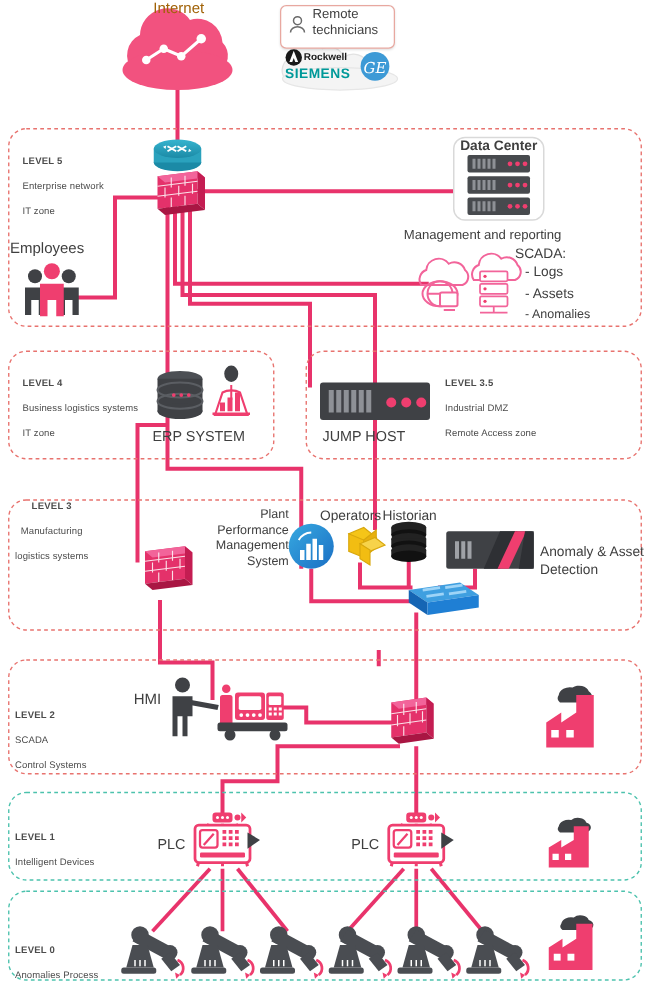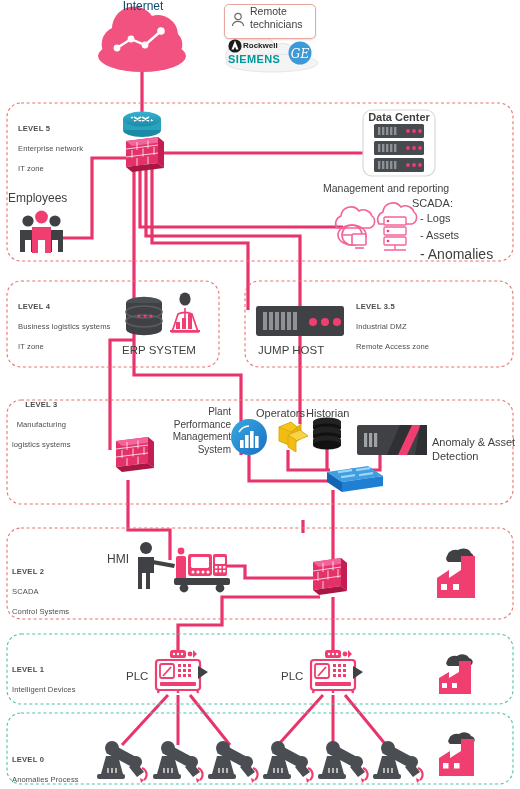--- a/index.html
+++ b/index.html
@@ -6,21 +6,21 @@
   body{width:520px;height:789px;position:relative;overflow:hidden;
        font-family:"Liberation Sans","DejaVu Sans",sans-serif;color:#3a3a3a;}
   #stage{position:absolute;inset:0;width:520px;height:789px;}
   svg.layer{position:absolute;left:0;top:0;width:520px;height:789px;}
   #wires{z-index:1;}
   #icons{z-index:3;}
   .zone-label{position:absolute;z-index:4;font-size:7.6px;line-height:10px;
               color:#4c4c4c;letter-spacing:.1px;white-space:pre-line;}
   .zone-label b{font-weight:bold;letter-spacing:.2px;}
   .cap{position:absolute;z-index:4;color:#3f3f3f;white-space:pre-line;}
-  .ttl{position:absolute;z-index:4;color:#0c4a6e;}
+  .ttl{position:absolute;z-index:4;color:#a16207;}
   .badge{position:absolute;z-index:4;border:1px solid #e8a8a0;border-radius:5px;
          background:#fff;box-shadow:0 1px 2px rgba(0,0,0,.13);}
   .brandtxt{position:absolute;z-index:5;font-weight:bold;}
 </style>
 </head>
 <body>
 
 <div id="stage">
 
   <svg class="layer" id="wires" viewBox="0 0 520 789">
@@ -606,21 +606,21 @@
   </div>
 
   <div class="cap" style="left:363px;top:111px;width:72px;text-align:center;font-size:11px;font-weight:bold;">Data Center</div>
 
   <div class="cap" style="left:8px;top:191px;font-size:12px;">Employees</div>
 
   <div class="cap" style="left:311px;top:182px;font-size:10.5px;margin-left:12px;">Management and reporting</div>
   <div class="cap" style="left:412px;top:197px;font-size:11px;">SCADA:</div>
   <div class="cap" style="left:420px;top:212px;font-size:11px;">- Logs</div>
   <div class="cap" style="left:420px;top:229px;font-size:11px;">- Assets</div>
-  <div class="cap" style="left:420px;top:246px;font-size:14px;">- Anomalies</div>
+  <div class="cap" style="left:420px;top:246px;font-size:10px;">- Anomalies</div>
 
   <div class="cap" style="left:122px;top:344px;font-size:11.5px;">ERP SYSTEM</div>
   <div class="cap" style="left:258px;top:344px;font-size:11.5px;">JUMP HOST</div>
 
   <div class="cap" style="left:165px;top:406px;width:66px;text-align:right;font-size:10px;line-height:12.5px;">Plant
 Performance
 Management
 System</div>
   <div class="cap" style="left:256px;top:407px;font-size:11px;">Operators</div>
   <div class="cap" style="left:306px;top:407px;font-size:11px;">Historian</div>

